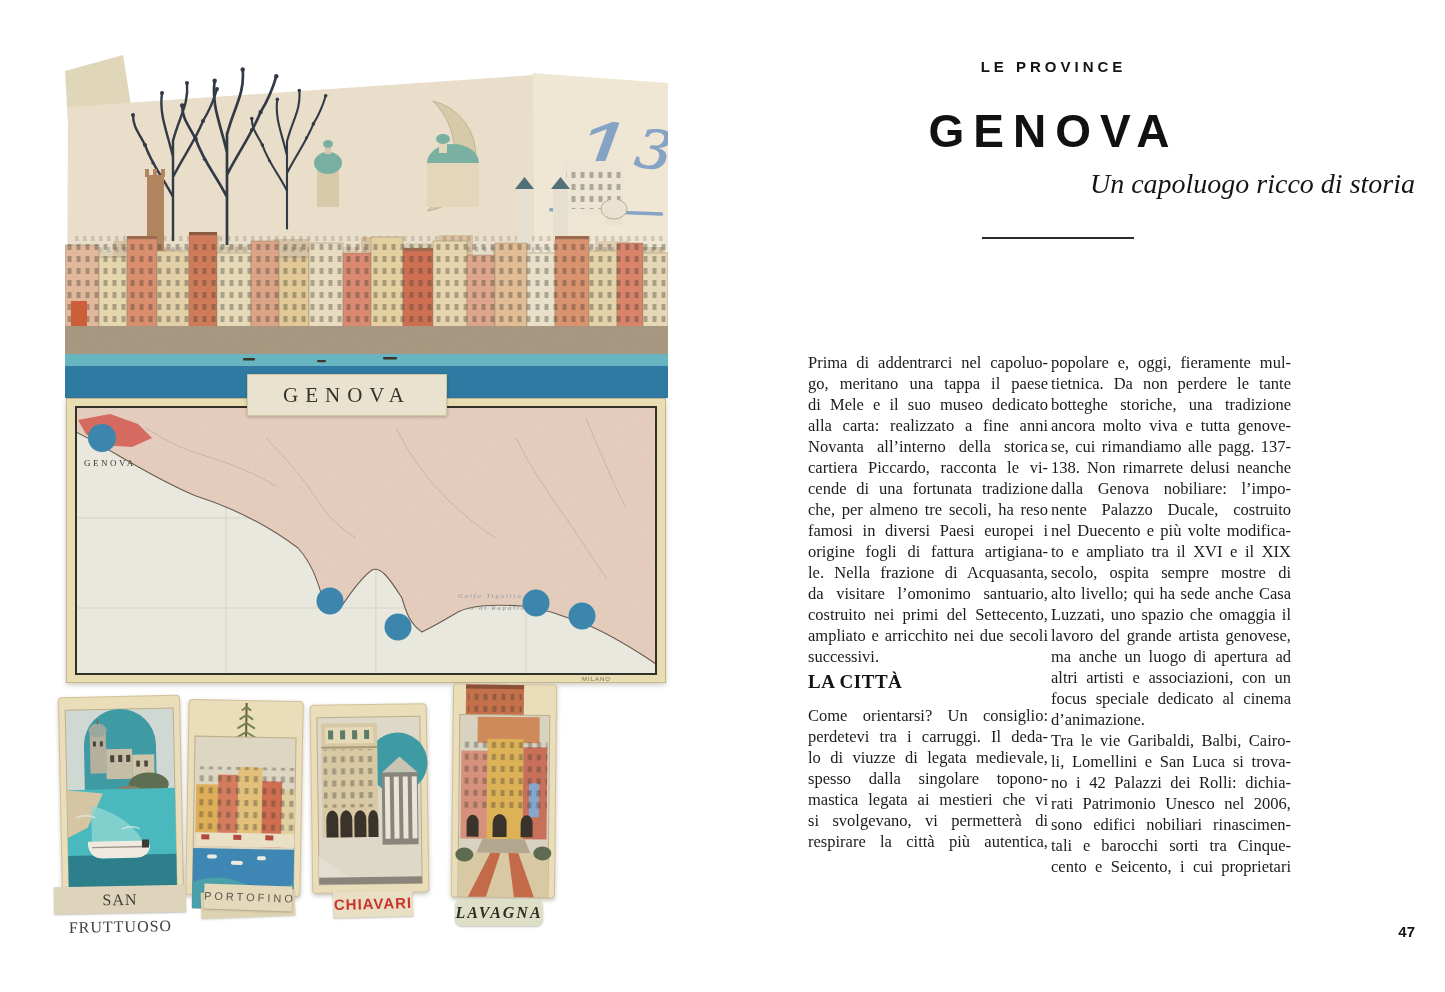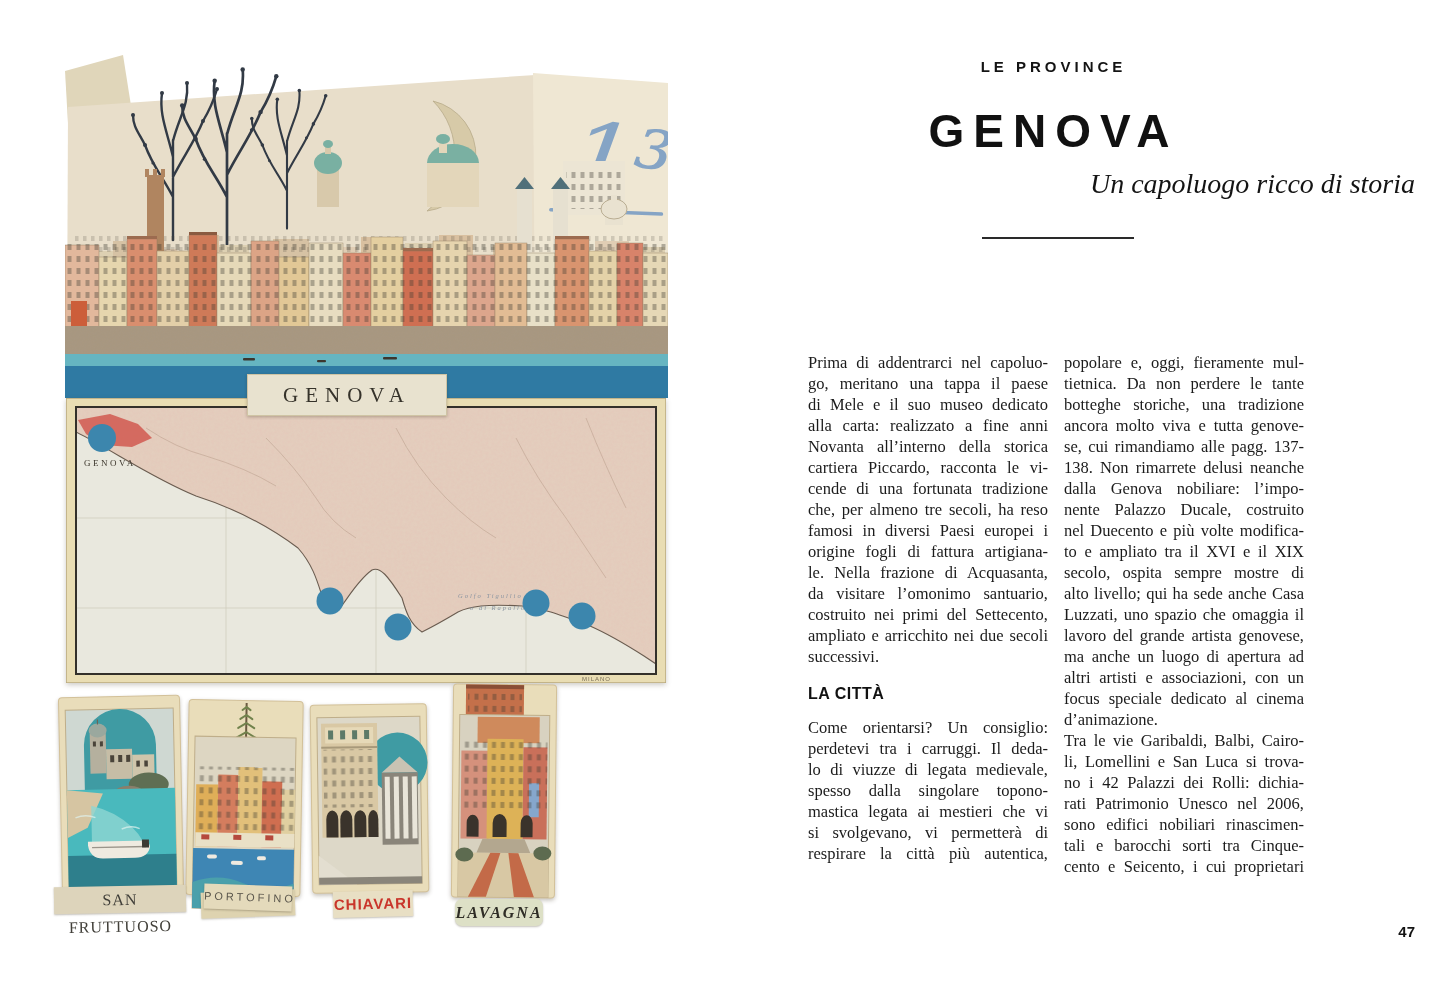--- a/index.html
+++ b/index.html
@@ -35,27 +35,27 @@
      font-size:16px;letter-spacing:2px;color:#2f2d26;border-radius:7px;}
   
   .right-page{position:absolute;left:692px;top:0;width:723px;height:992px;font-family:"Liberation Serif",serif;}
   .kicker{position:absolute;left:0;top:58px;width:723px;text-align:center;
      font-family:"Liberation Sans",sans-serif;font-weight:bold;font-size:15px;letter-spacing:4px;color:#141414;}
   .big-title{position:absolute;left:0;top:104px;width:723px;text-align:center;
      font-family:"Liberation Sans",sans-serif;font-weight:bold;font-size:46px;letter-spacing:9px;color:#111;}
   .subtitle{position:absolute;left:0;top:168px;width:723px;text-align:right;
      font-style:italic;font-size:28px;color:#141414;}
   .divider{position:absolute;left:290px;top:237px;width:152px;height:0;border-top:2px solid #2a2a2a;}
-  .columns{position:absolute;left:116px;top:352px;width:500px;display:flex;gap:16px;
+  .columns{position:absolute;left:116px;top:352px;width:500px;display:flex;gap:3px;
      font-size:16.5px;line-height:21px;color:#1b1b1b;}
   .col{width:240px;}
   .jline{text-align:justify;text-align-last:justify;white-space:nowrap;}
   .jline.last-left{text-align-last:left;white-space:normal;}
-  .sec-heading{font-family:Liberation Sans, sans-serif;font-weight:bold;font-size:16px;
-     letter-spacing:.5px;color:#111;margin:16px 0 13px 0;}
+  .sec-heading{font-family:Liberation Serif, serif;font-weight:bold;font-size:19px;
+     letter-spacing:.5px;color:#111;margin:4px 0 13px 0;}
   .page-number{position:absolute;left:0;top:923px;width:723px;text-align:right;
      font-family:"Liberation Sans",sans-serif;font-weight:bold;font-size:15px;color:#141414;}
 </style>
 </head>
 <body>
 
 <div class="spread">
 
   <div class="left-page">
 

